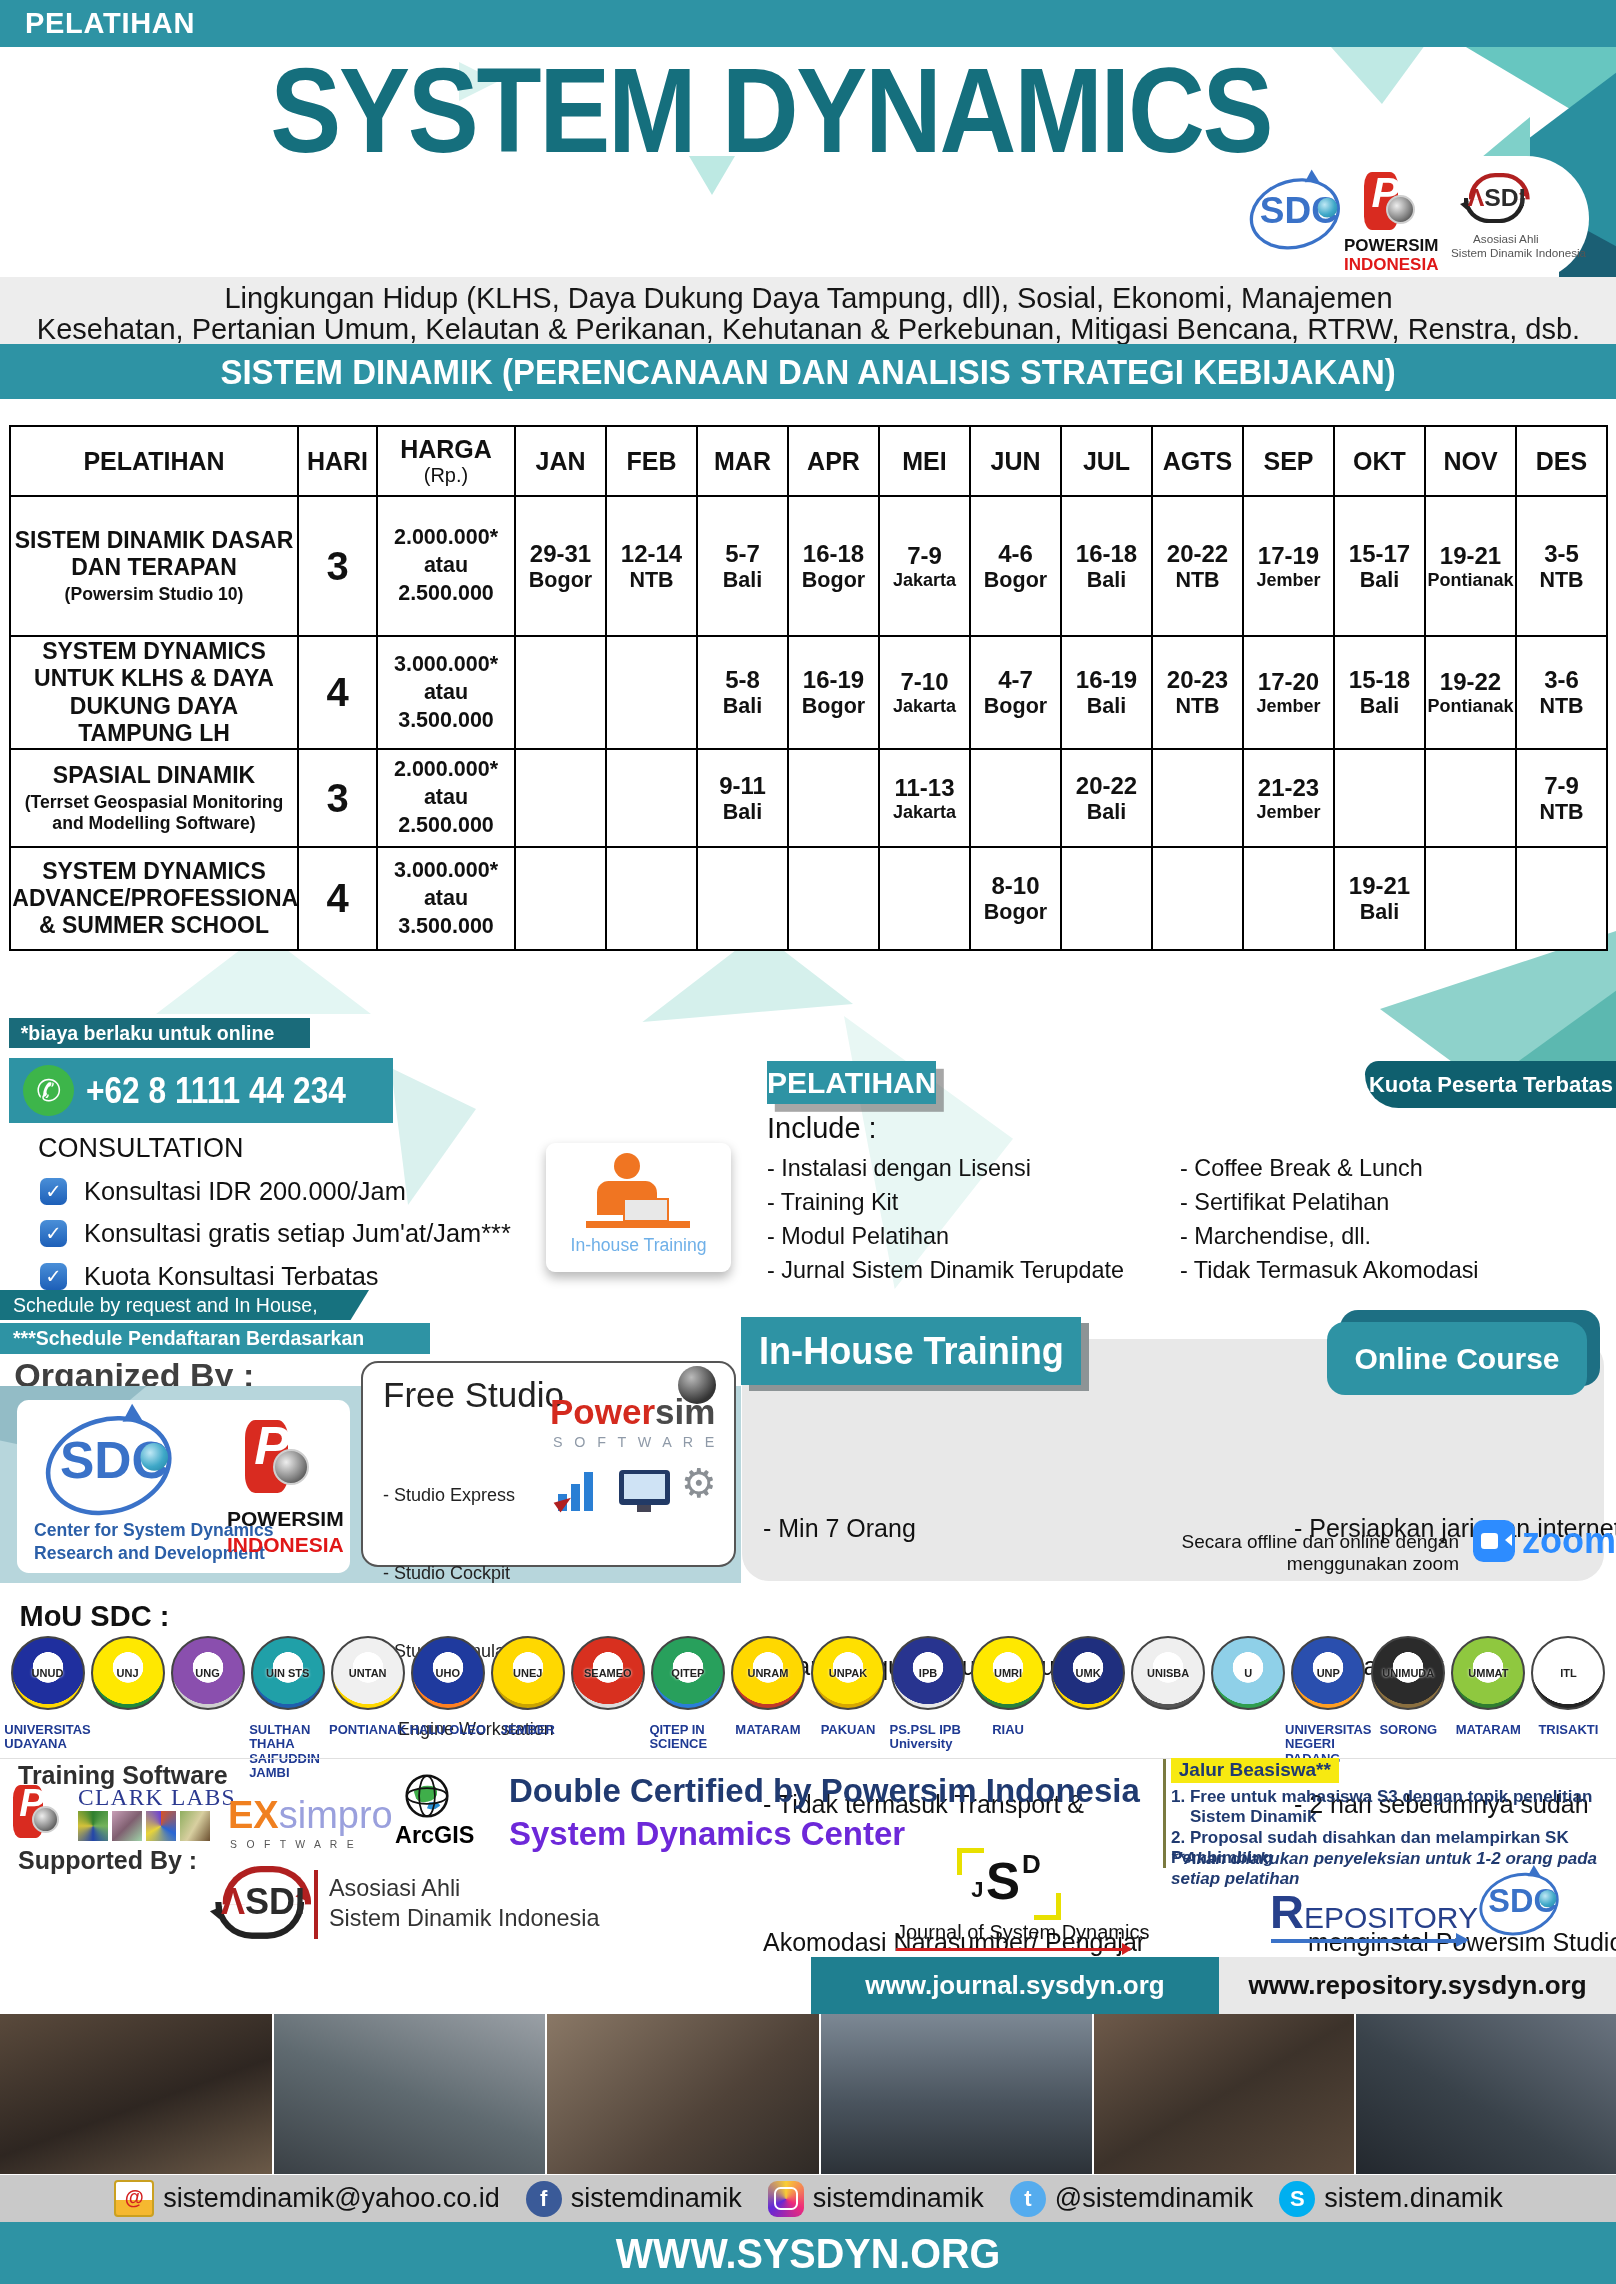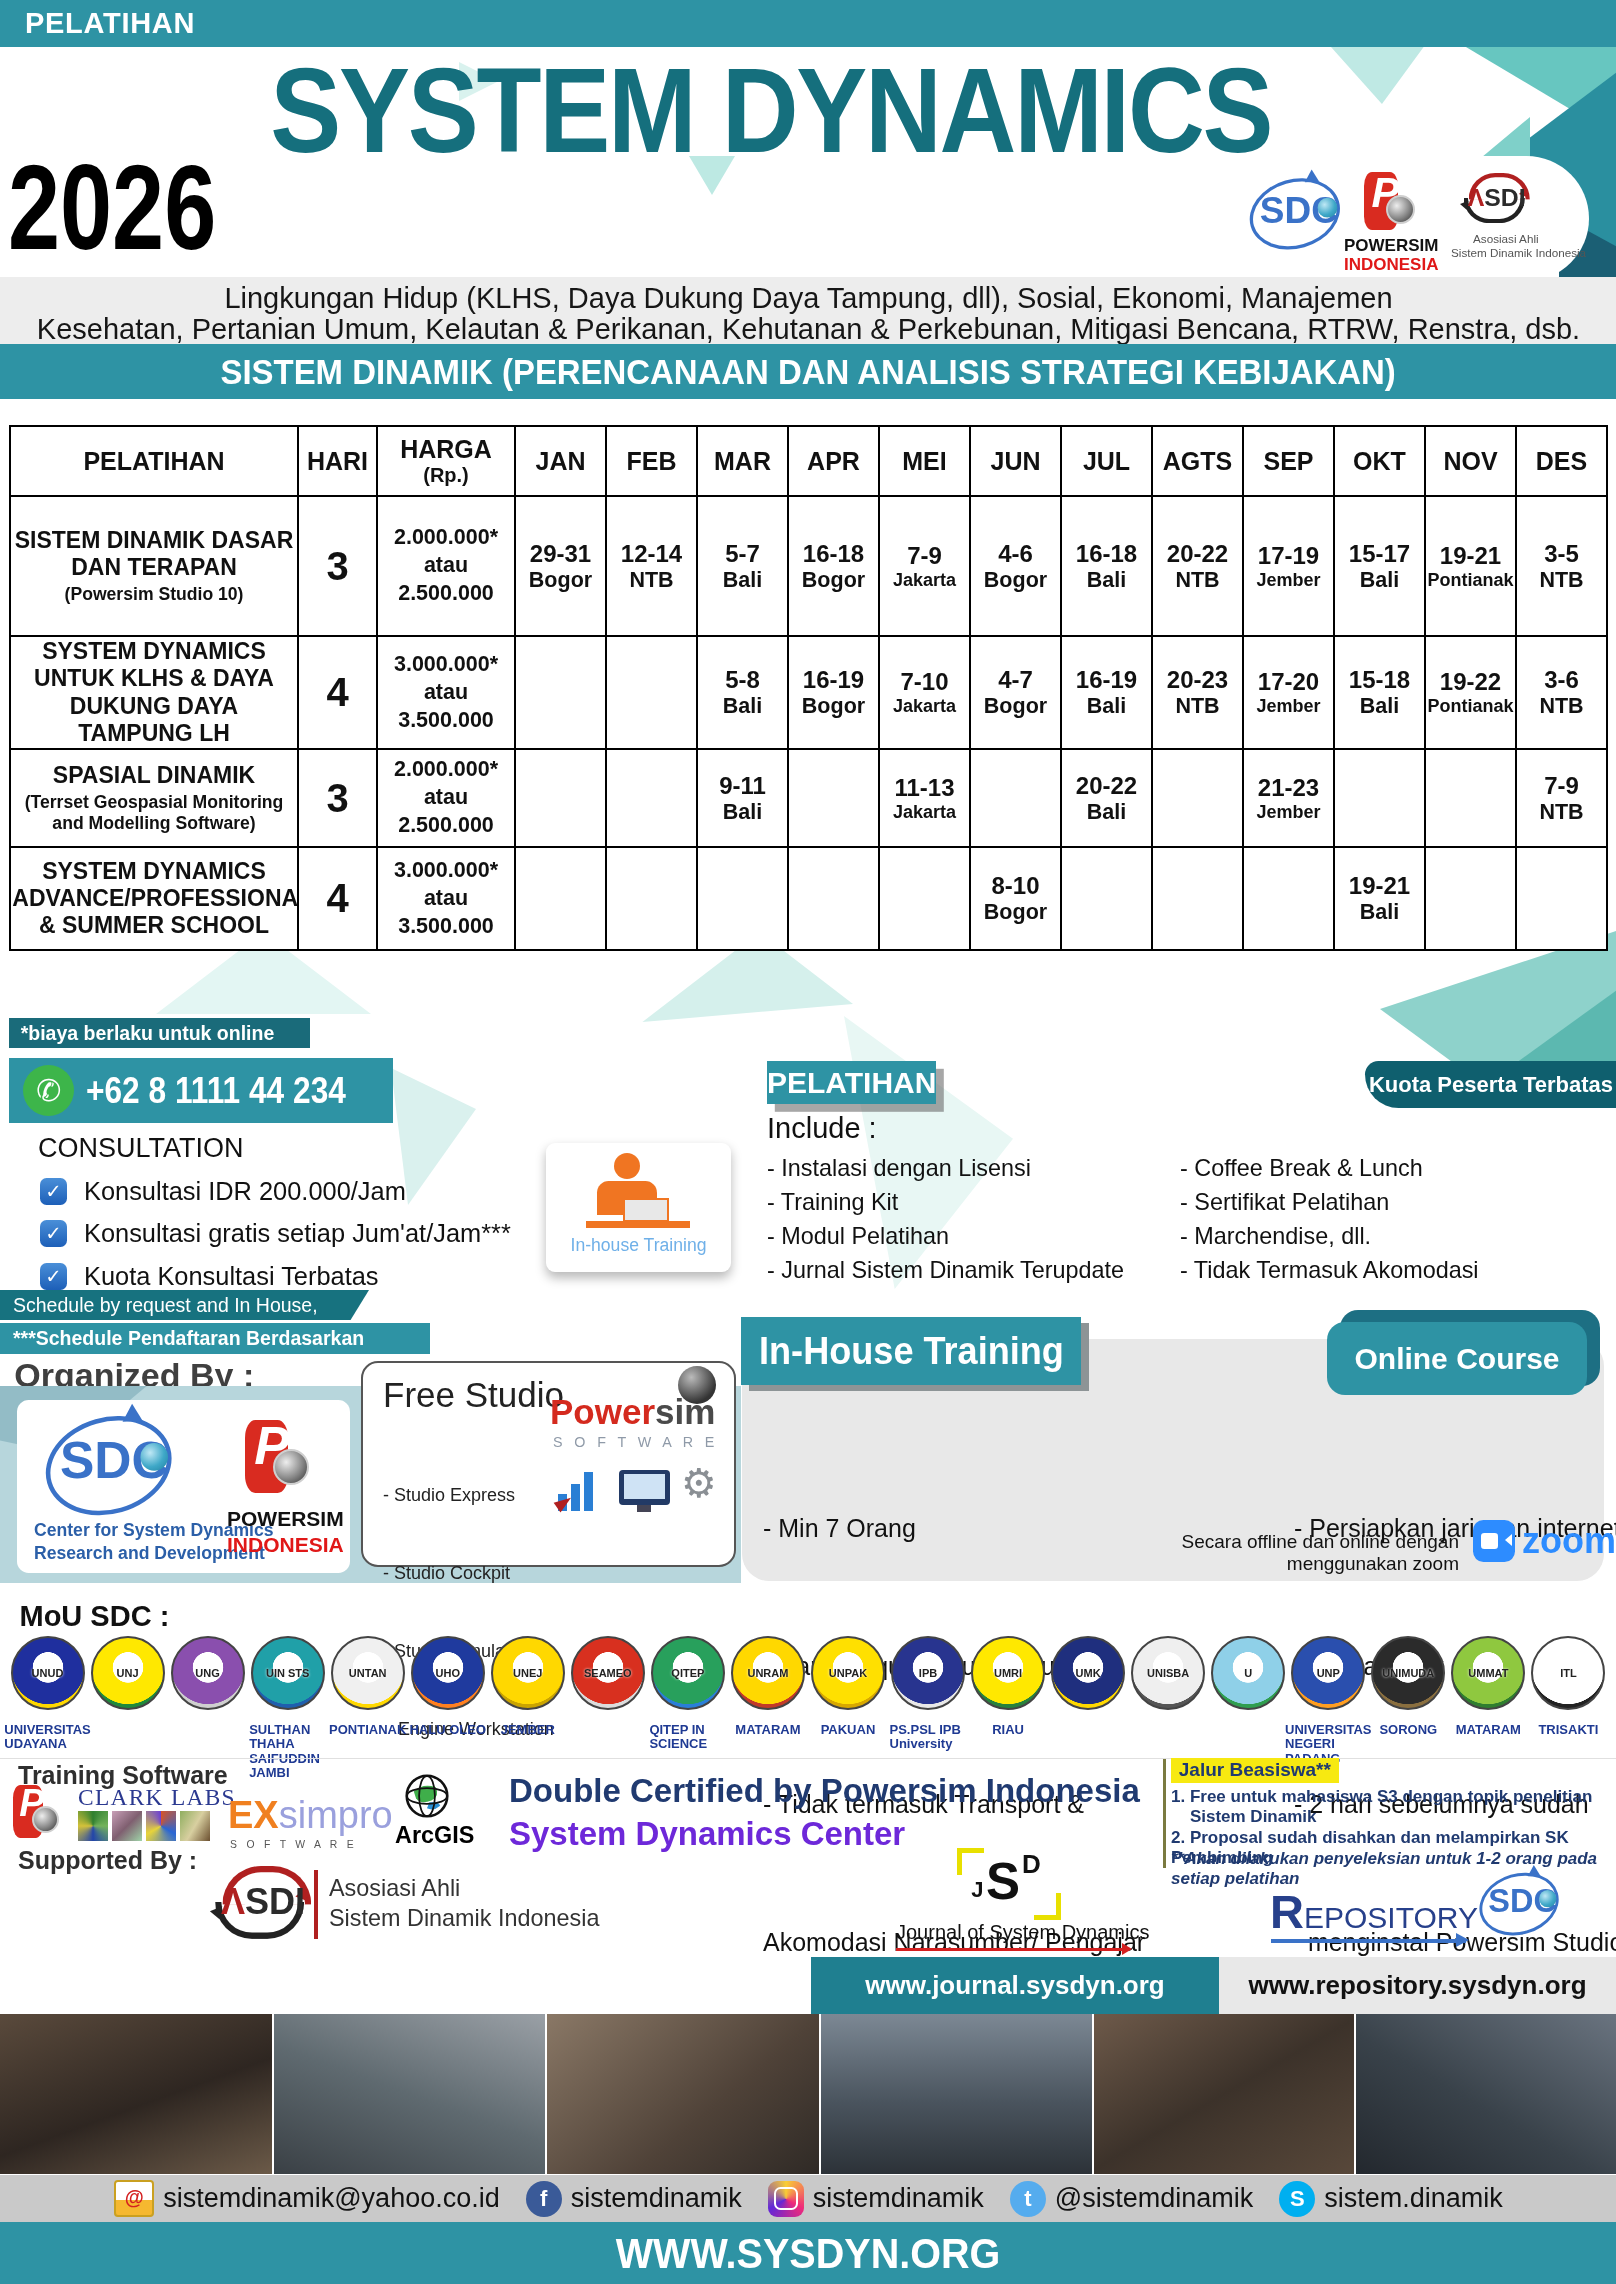--- a/index.html
+++ b/index.html
@@ -8,21 +8,21 @@
   .abs{position:absolute}
   .tri{position:absolute}
   .w{color:#fff}.b{font-weight:bold}.ctr{text-align:center}
   .pre{white-space:pre}
   .condx{display:inline-block;transform-origin:center}
 
   
   #sched{border-collapse:collapse;table-layout:fixed;width:1598px;background:#fff}
   #sched th,#sched td{border:2px solid #000;text-align:center;vertical-align:middle;padding:1.3px;overflow:hidden}
   #sched th{font-size:25px;font-weight:bold}
-  #sched th .sub{font-size:20px;font-weight:bold}
+  #sched th .sub{font-size:20px;font-weight:normal}
   #sched td.cname{font-size:23px;font-weight:bold;line-height:1.18}
   #sched td.cname .cnote{font-size:17.6px;margin-top:2.6px}
   #sched td.cdays{font-size:40px;font-weight:bold}
   #sched td.cprice{font-size:21.5px;font-weight:bold;line-height:1.3}
   #sched .cdate{font-size:24px;font-weight:bold}
   #sched .ccity{font-size:21.5px;font-weight:bold}
   #sched .ccity.small{font-size:18px}
 
   
   .tealbar{background:#2e93a4}
@@ -86,23 +86,20 @@
   <div class="tri" style="left:391px;top:1068px;width:85px;height:137px;background:#daf1ee;clip-path:polygon(0 0,100% 30%,20% 100%)"></div>
   <div class="tri" style="left:1491px;top:990px;width:126px;height:91px;background:#5cb8b0;clip-path:polygon(0 100%,100% 0,100% 100%)"></div>
 
   <div class="abs tealbar" style="left:0;top:0;width:1617px;height:47px">
     <div class="w b" style="margin-left:25px;font-size:29px;line-height:47px;letter-spacing:0.7px">PELATIHAN</div>
   </div>
 
   <div class="abs ctr" style="left:0;top:40px;width:1541px">
     <span class="condx b" style="font-size:121px;color:#156f7d;transform:scaleX(.88);letter-spacing:-2.6px">SYSTEM DYNAMICS</span>
   </div>
-  <div class="abs" style="left:7.8px;top:138px">
-    <span class="condx b" style="font-size:120px;color:#000;transform:scaleX(.78);transform-origin:left center">2026</span>
-  </div>
 
   <div class="abs" style="left:1232px;top:156px;width:357px;height:125px;background:#fff;border-radius:63px"></div>
   <div class="sdc-logo" style="left:1247px;top:174px;transform:scale(.66)">
     <div class="sdc-ell"></div>
       <div class="sdc-arr"></div>
     <span class="sdc-txt">SDC</span>
     <span class="sdc-globe"></span>
   </div>
   <div class="pwicon" style="left:1362px;top:171px;width:60px;height:60px">
     <div class="r"></div>

